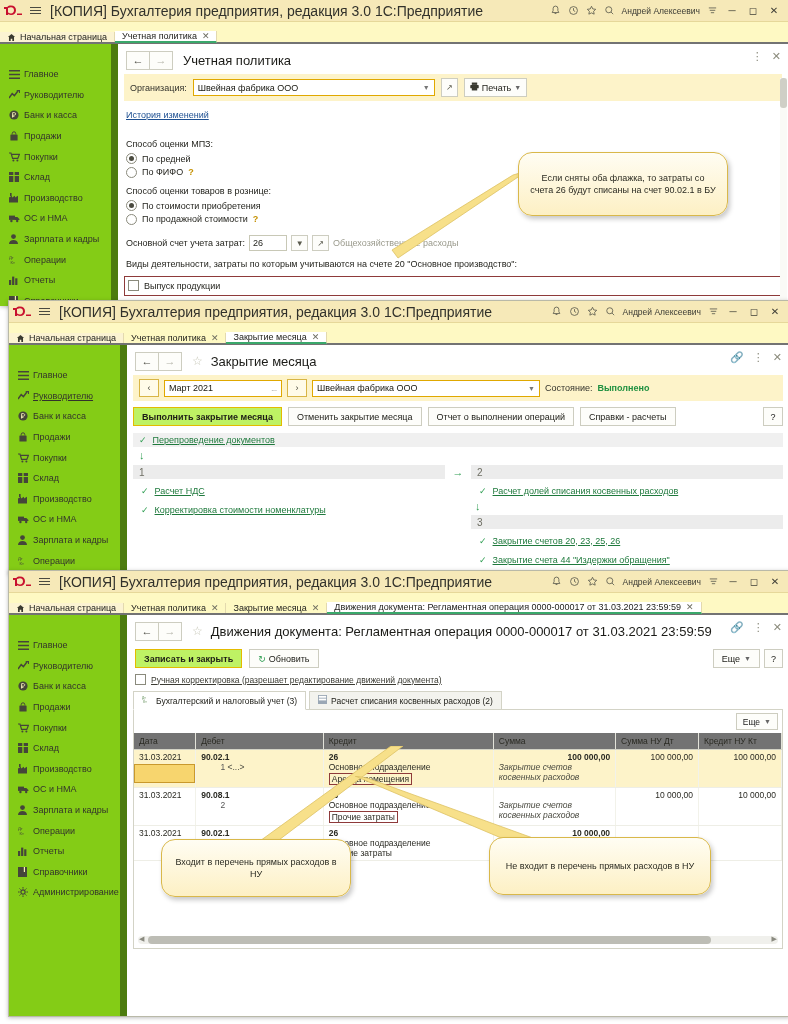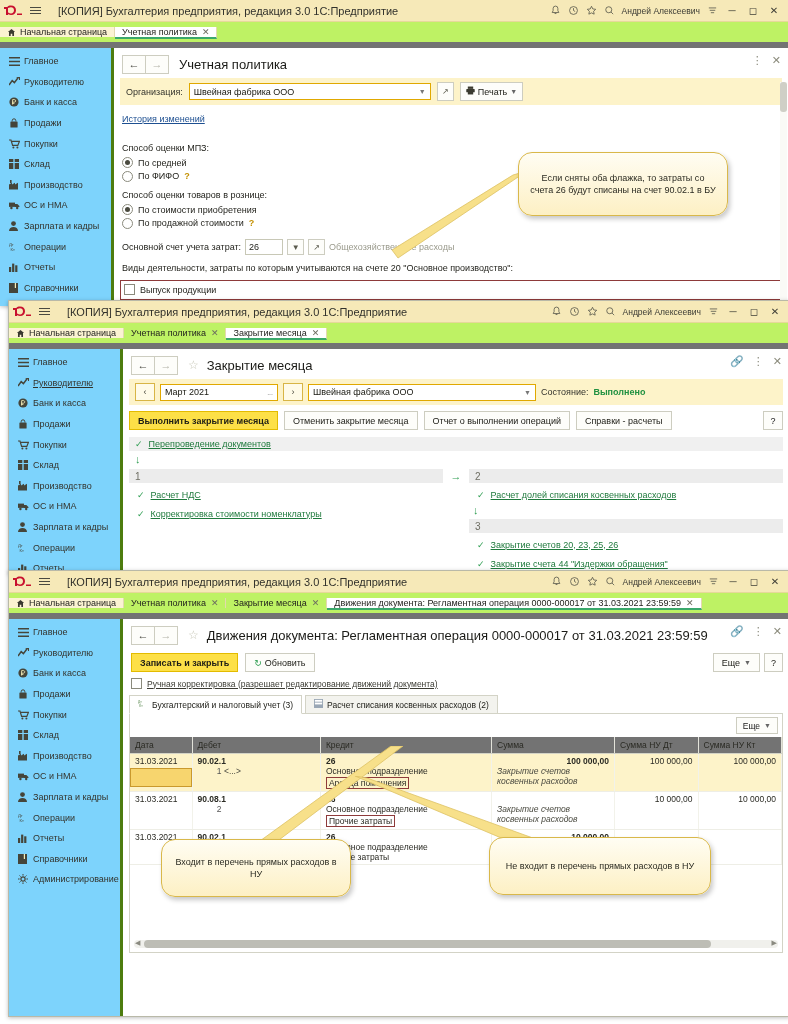--- a/index.html
+++ b/index.html
@@ -12,39 +12,39 @@
   #win2{left:8px;top:300px;width:780px;height:272px;}
   #win3{left:8px;top:570px;width:780px;height:445px;}
 
   
   .titlebar{height:21px;background:#f6e9b8;display:flex;align-items:center;
             border-bottom:1px solid #e6d89a;position:relative;}
   .logo1c{width:26px;display:flex;align-items:center;justify-content:center;}
   .logo1c svg{display:block;}
   .burger{width:18px;display:flex;flex-direction:column;justify-content:center;gap:2px;align-items:center;cursor:pointer;}
   .burger i{display:block;width:11px;height:1px;background:#4a4a40;}
-  .apptitle{font-size:11px;color:#31312b;margin-left:14px;white-space:nowrap;}
+  .apptitle{font-size:14px;color:#31312b;margin-left:6px;white-space:nowrap;}
   .tb-right{position:absolute;right:4px;top:0;height:21px;display:flex;align-items:center;gap:1px;}
   .tb-ico{width:17px;height:17px;display:flex;align-items:center;justify-content:center;color:#5a5a4d;cursor:pointer;}
   .tb-ico svg{display:block;}
   .username{font-size:8.5px;color:#3a3a33;padding:0 3px;white-space:nowrap;}
   .wbtn{width:20px;height:17px;display:flex;align-items:center;justify-content:center;color:#3d3d35;font-size:10px;cursor:pointer;}
 
   
-  .tabstrip{height:20px;background:#bef264;display:flex;align-items:center;border-bottom:6px solid #737373;}
+  .tabstrip{height:20px;background:#fef9c3;display:flex;align-items:flex-end;border-bottom:2px solid #737373;}
   .tab{display:flex;align-items:center;padding:0 7px;font-size:9px;color:#23231f;white-space:nowrap;cursor:pointer;
        border-right:1px solid #e3d9ae;}
   .tab.home{background:#fbf3d2;}
   .tab.active{background:#ffffff;border-bottom:2px solid #3aa86b;margin-bottom:-1px;}
   .tab .x{margin-left:5px;color:#6d6d60;font-size:9px;}
   .home-ico{margin-right:4px;display:flex;}
 
   
   .wbody{display:flex;height:calc(100% - 41px);}
-  .side{width:111px;background:#7dd3fc;border-right:3px solid #4d7c0f;flex:0 0 111px;padding-top:3px;overflow:hidden;}
+  .side{width:111px;background:#84cc16;border-right:7px solid #4d7c0f;flex:0 0 111px;padding-top:20px;overflow:hidden;}
   .sitem{display:flex;align-items:center;height:20.6px;padding-left:9px;font-size:9px;color:#26261f;cursor:pointer;white-space:nowrap;}
   .sitem .si{width:15px;display:flex;align-items:center;justify-content:flex-start;color:#45453a;}
   .sitem .si svg{display:block;}
   .sitem.link span.lbl{text-decoration:underline;}
   .content{flex:1;background:#fff;position:relative;overflow:hidden;}
 
   
   .formhead{display:flex;align-items:center;height:28px;padding:2px 6px 0 8px;position:relative;}
   .navbtns{display:flex;margin-right:10px;}
   .navbtn{width:22px;height:17px;border:1px solid #cdcdc0;background:#fdfdfa;display:flex;align-items:center;justify-content:center;
@@ -92,21 +92,21 @@
            font-size:9px;color:#2b2b22;line-height:1.35;padding:6px 10px;z-index:40;}
   .ptr{position:absolute;z-index:38;}
 
   
   .periodbar{background:#fdf3c9;margin:0 6px;padding:4px 6px;display:flex;align-items:center;gap:5px;}
   .pbtn{width:18px;height:16px;border:1px solid #d8b545;background:#fffbe8;display:flex;align-items:center;justify-content:center;
         font-size:9px;color:#4a4a3f;cursor:pointer;}
   .toolrow{display:flex;align-items:center;gap:6px;margin:6px 6px 0 6px;position:relative;}
   .btn{border:1px solid #cdcdc0;background:#fdfdfa;height:17px;padding:0 8px;display:flex;align-items:center;font-size:9px;
        color:#22221c;white-space:nowrap;cursor:pointer;}
-  .btn.primary{background:#fde047;border-color:#e3bb00;font-weight:bold;color:#1d1d16;}
+  .btn.primary{background:#bef264;border-color:#e3bb00;font-weight:bold;color:#1d1d16;}
   .helpbtn{position:absolute;right:0;width:18px;height:17px;border:1px solid #cdcdc0;background:#fdfdfa;display:flex;
            align-items:center;justify-content:center;font-size:9px;cursor:pointer;}
   .secbar{background:#f0f0f0;margin:7px 6px 0 6px;height:14px;display:flex;align-items:center;padding-left:6px;gap:6px;}
   .chk-g{color:#2f9e52;font-size:9px;}
   .glink{color:#1f7a3d;font-size:9px;text-decoration:underline;cursor:pointer;}
   .arrdown{color:#2f9e52;font-size:11px;margin:2px 0 0 12px;}
   .cols{display:flex;gap:0;margin:4px 6px 0 6px;}
   .col{flex:1;}
   .numbox{background:#ececec;height:14px;display:flex;align-items:center;padding-left:6px;font-size:10px;color:#6e6e63;}
   .taskrow{display:flex;align-items:center;gap:6px;height:15px;padding-left:8px;margin-top:4px;}
@@ -957,21 +957,21 @@
               <col style="width:78px">
               <col style="width:78px">
             </colgroup>
           <thead>
             <tr>
               <th>Дата</th>
               <th>Дебет</th>
               <th>Кредит</th>
               <th>Сумма</th>
               <th>Сумма НУ Дт</th>
-              <th>Сумма НУ Кт</th>
+              <th>Кредит НУ Кт</th>
             </tr>
           </thead>
           <tbody>
             <tr class="r-sel">
               <td>
                 <div>31.03.2021</div>
                 <div class="selcell" style="height:17px;margin:2px -5px 0 -5px;"></div>
               </td>
               <td>
                 <div class="bold">90.02.1</div>

